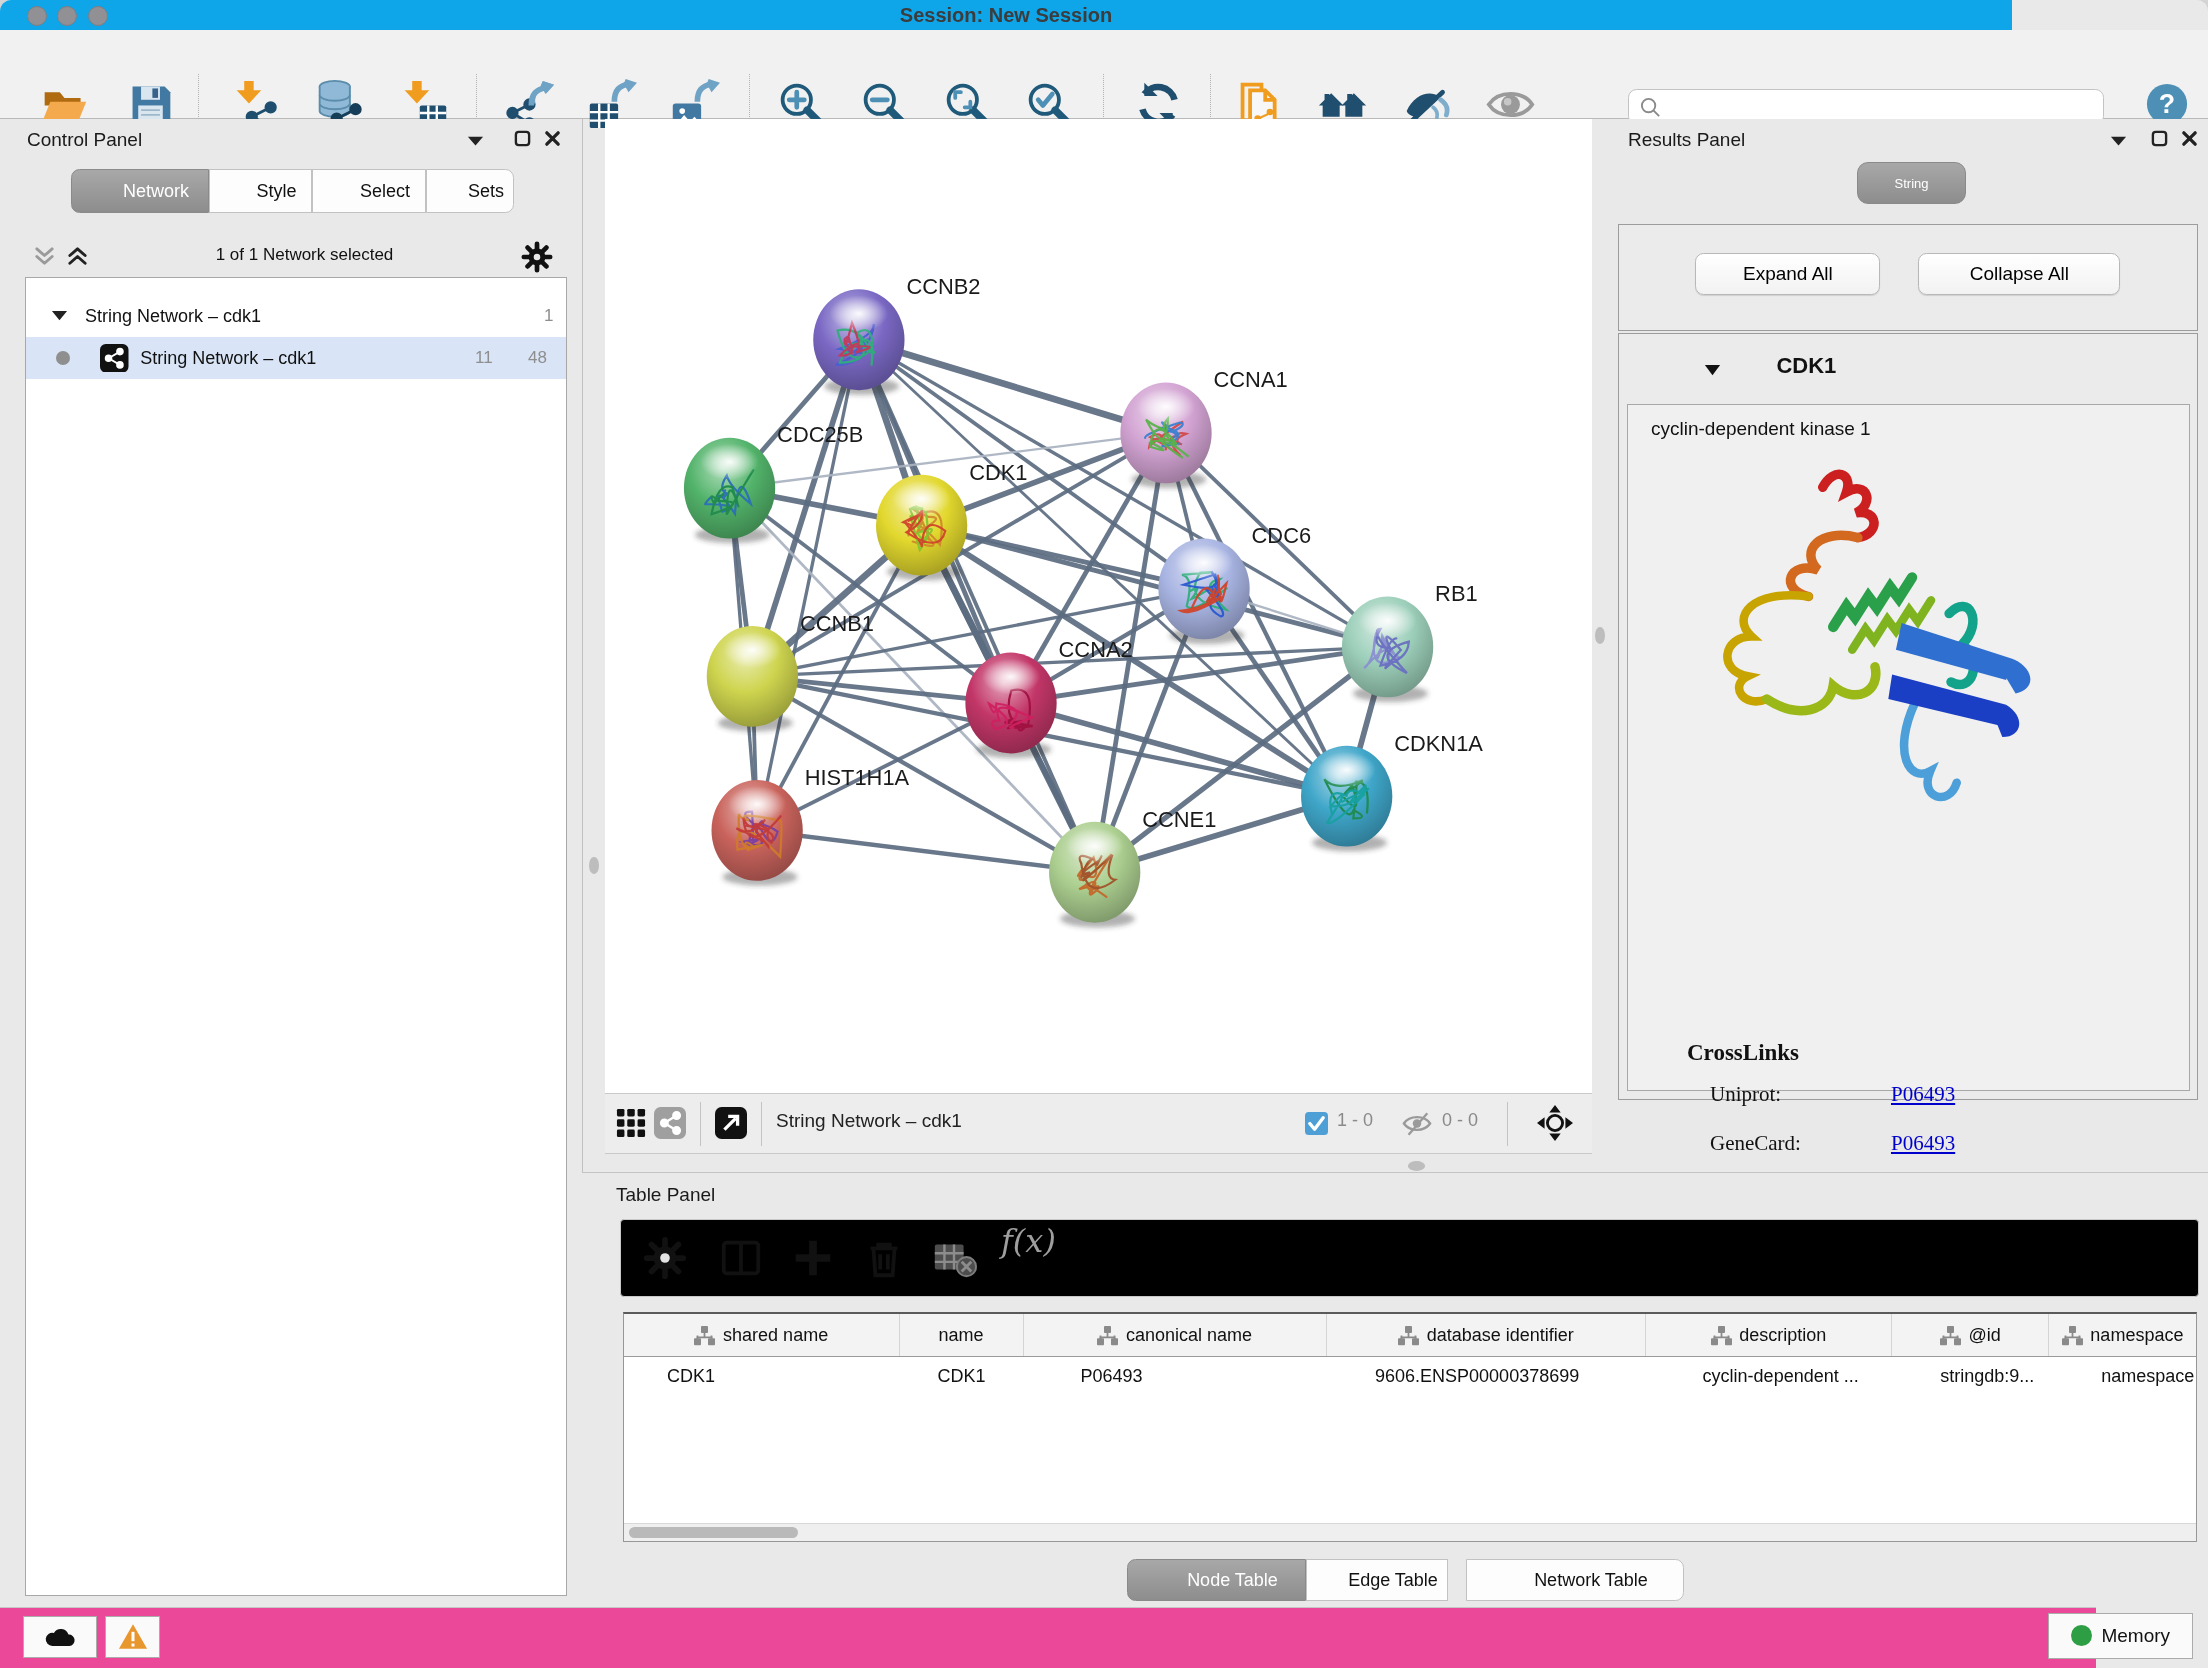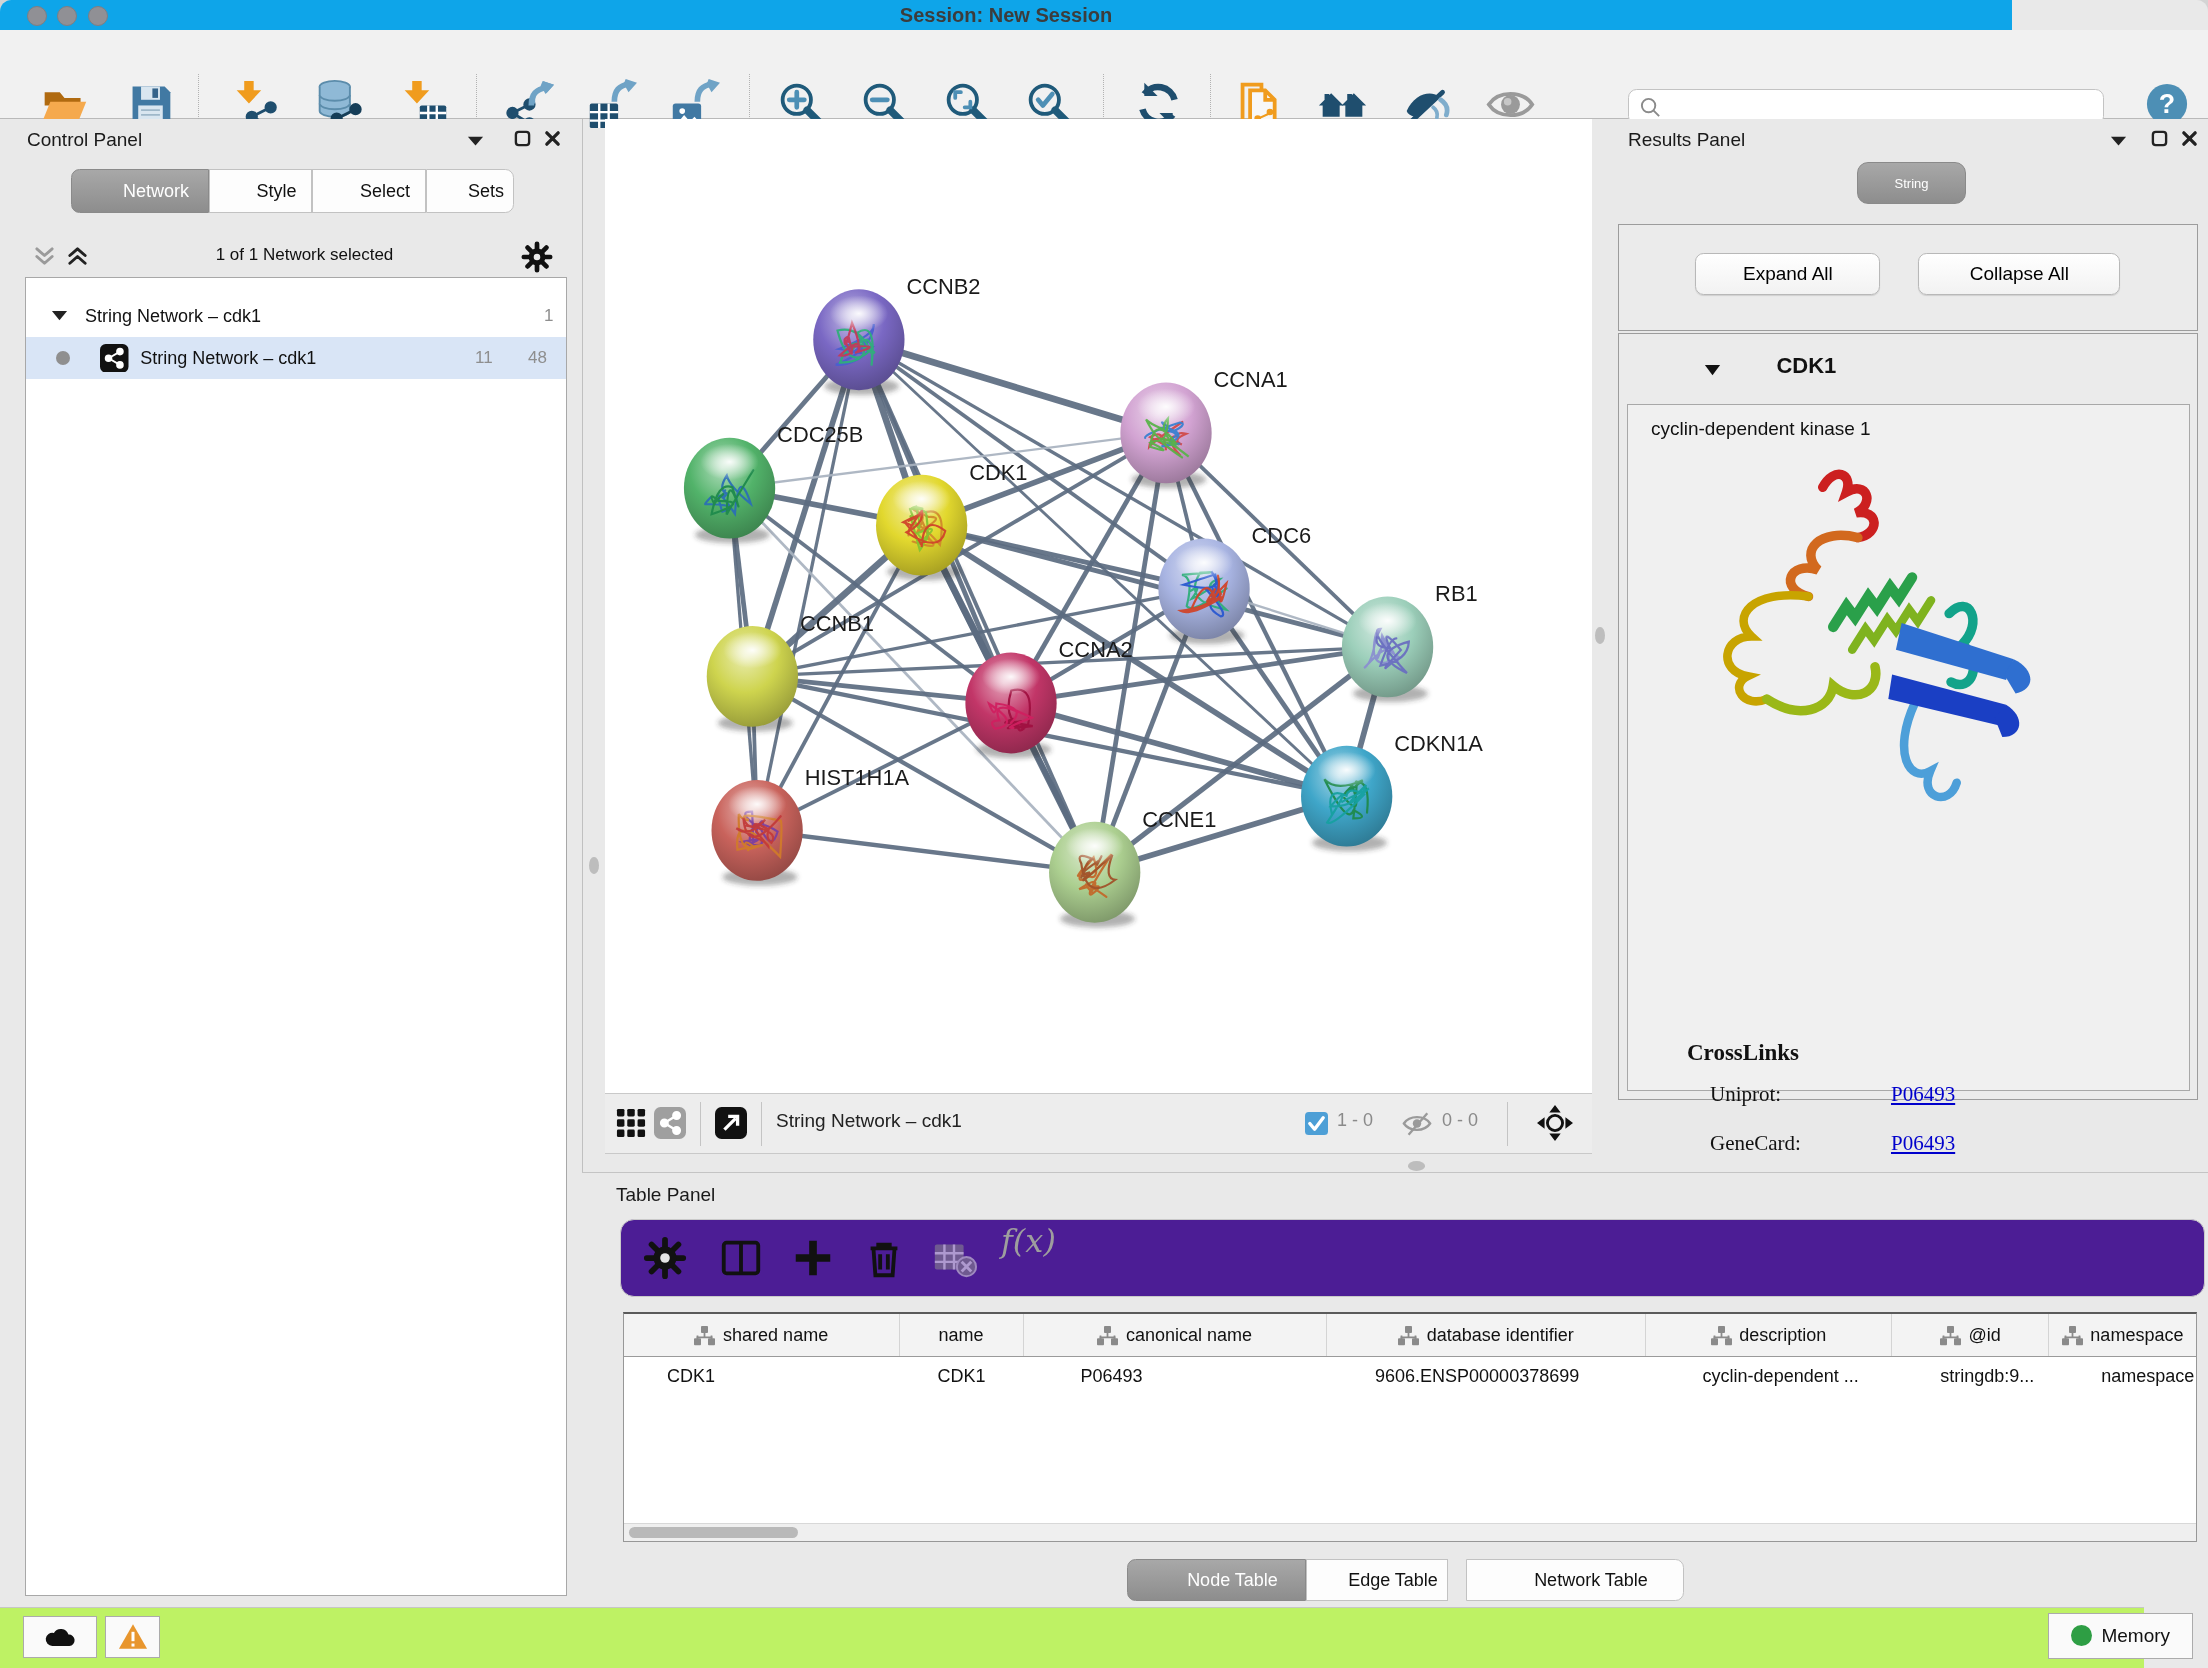--- a/index.html
+++ b/index.html
@@ -34,31 +34,31 @@
   .ntsep{position:absolute;top:7.6px;height:44px;width:0;border-left:1px solid #c4c4c4;}
   
   .results-panel{position:absolute;left:1607px;top:119px;width:601px;height:1034px;background:#e9e9e9;}
   .rbox{position:absolute;left:11.4px;width:580px;box-sizing:border-box;background:#ebebeb;border:1px solid #9c9c9c;}
   .btn{background:linear-gradient(#ffffff,#f2f2f2);border:1px solid #b8b8b8;border-radius:8.6px;font-size:19px;font-family:"Liberation Sans",sans-serif;box-shadow:0 1px 1px rgba(0,0,0,.12);}
   .crosslinks{font-family:"Liberation Serif",serif;}
   .xl-label{position:absolute;font-size:21px;color:#111;}
   .xl-link{position:absolute;font-size:21px;color:#0000cc;text-decoration:underline;}
   
   .table-panel{position:absolute;left:582px;top:1172px;width:1626px;height:436px;background:#e9e9e9;border-top:1px solid #c4c4c4;}
-  .tp-toolbar{position:absolute;left:38px;top:46px;width:1577px;height:76px;background:#4c1d95;border:1px solid #c9c9c9;border-radius:14px;padding-left:6px;}
+  .tp-toolbar{position:absolute;left:38px;top:46px;width:1577px;height:76px;background:#000000;border:1px solid #c9c9c9;border-radius:4px;}
   .tpico{position:absolute;top:15px;width:46px;height:46px;}
   .ntable{position:absolute;left:41px;top:139px;width:1574px;height:230px;background:#fff;border:1px solid #979797;border-top:2.9px solid #5a5a5a;box-sizing:border-box;}
   .thead{display:flex;height:42px;background:#f3f3f3;border-bottom:1px solid #9a9a9a;}
   .th{display:flex;align-items:center;justify-content:center;gap:7.6px;font-size:18px;border-right:1px solid #d4d4d4;overflow:hidden;white-space:nowrap;box-sizing:border-box;}
   .trow{display:flex;height:38px;}
   .td{font-size:18px;display:flex;align-items:center;padding-left:43px;box-sizing:border-box;overflow:hidden;white-space:nowrap;}
   .hscroll{position:absolute;left:0;bottom:0;width:100%;height:17px;background:#efefef;border-top:1px solid #d8d8d8;}
   .hthumb{position:absolute;left:4.8px;top:2.9px;width:169px;height:11.4px;background:#b9b9b9;border-radius:5.7px;}
   
-  .statusbar{position:absolute;left:0;top:1607px;width:2096px;height:61px;background:#bef264;border-top:1px solid #c6c6c6;padding-left:48px;}
+  .statusbar{position:absolute;left:0;top:1607px;width:2096px;height:61px;background:#ec4899;border-top:1px solid #c6c6c6;}
   .sbtn{position:absolute;background:#fafafa;border:1px solid #ababab;display:flex;align-items:center;justify-content:center;}
   .handle{position:absolute;background:#bdbdbd;border-radius:50%;}
   .chev{fill:none;stroke-linecap:round;stroke-linejoin:round;stroke-width:3;}
 </style>
 </head>
 <body>
 
 <div class="win">
 
   <div class="titlebar">

